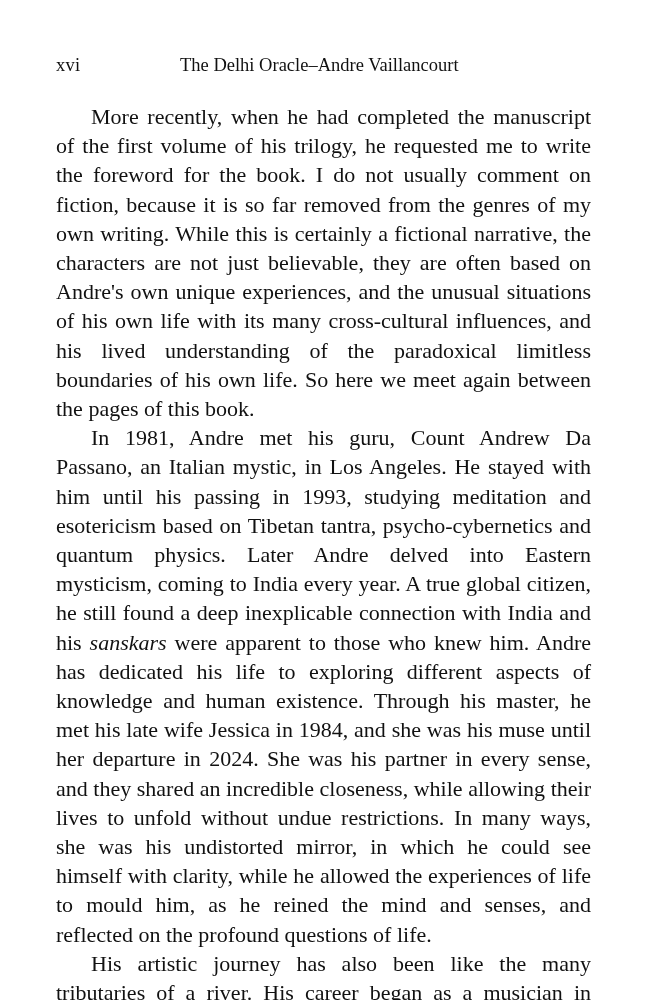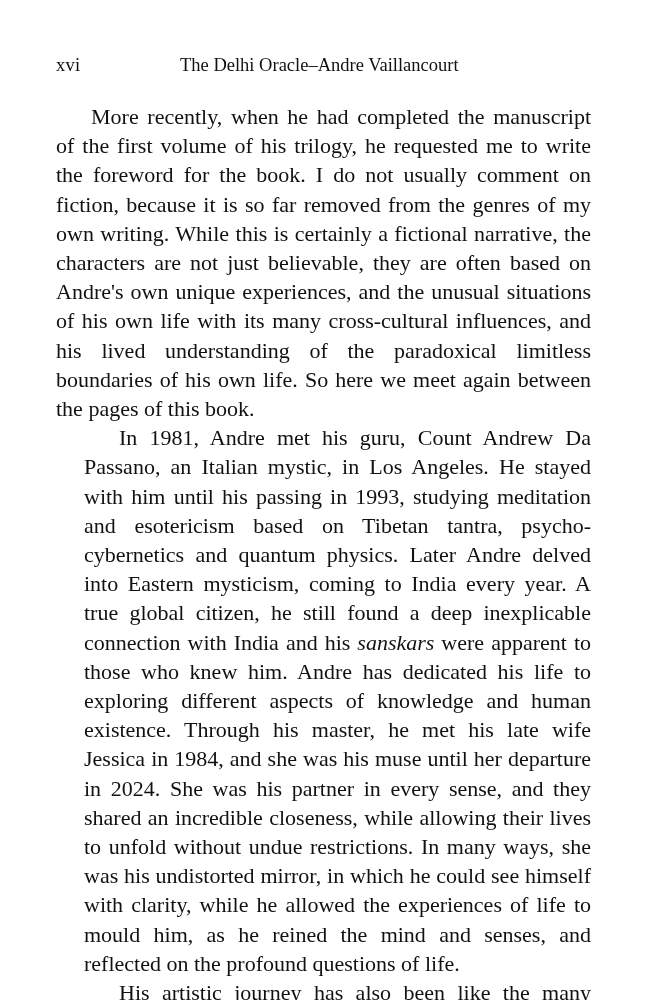--- a/index.html
+++ b/index.html
@@ -52,21 +52,20 @@
     font-size: 22px;
     line-height: 29.2px;
     text-align: justify;
     text-justify: inter-word;
     text-indent: 35px;
     hyphens: none;
     -webkit-hyphens: none;
   }
   p.para + p.para {
     margin-top: 0;
-    margin-left: 28px;
   }
   .ital {
     font-style: italic;
   }
 </style>
 </head>
 <body>
 
 <div class="page">
 

